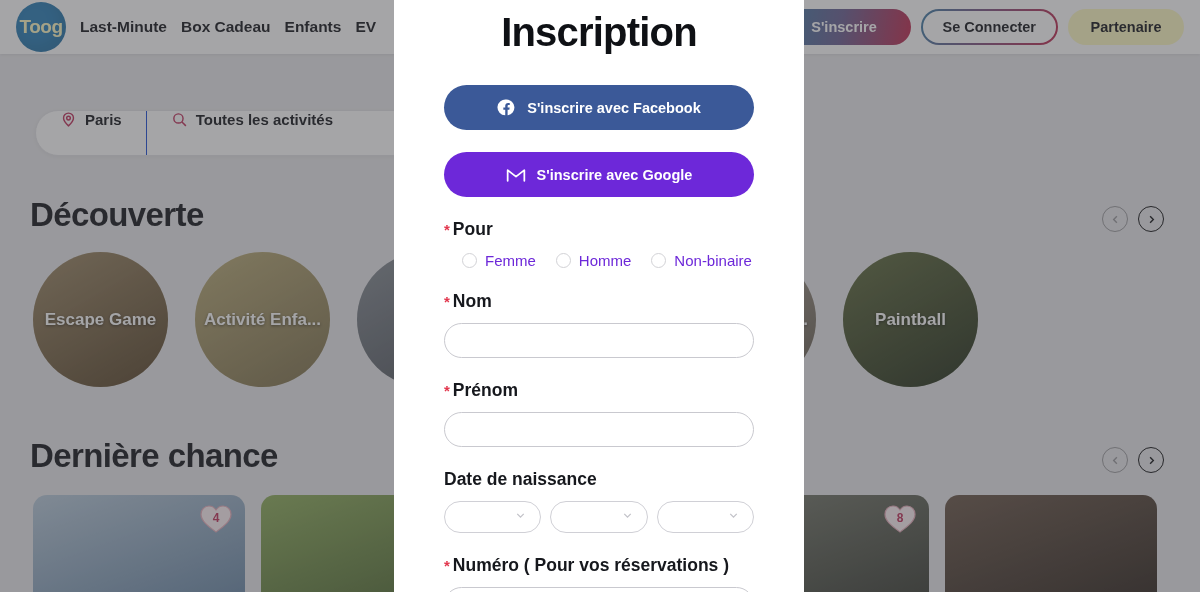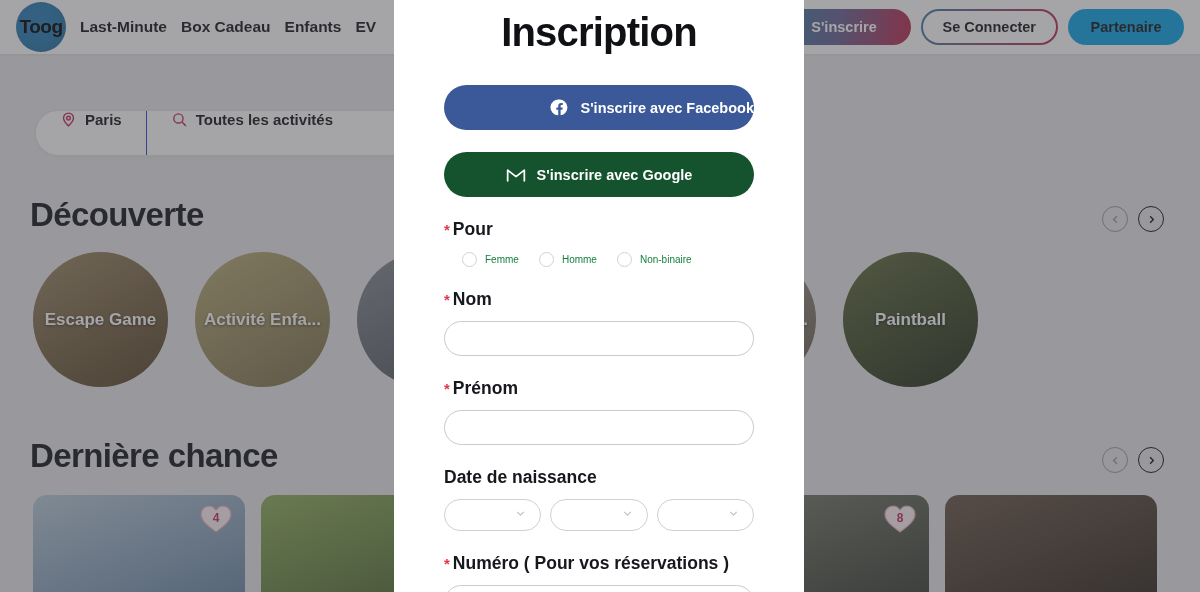--- a/index.html
+++ b/index.html
@@ -27,21 +27,21 @@
     width: 1200px; height: 54px;
     background: #ffffff;
     display: flex; align-items: center;
     padding: 0 16px;
     box-shadow: 0 1px 3px rgba(0,0,0,.08);
   }
   #logo {
     width: 50px; height: 50px; border-radius: 50%;
     background: #2a7fb8;
     display: flex; align-items: center; justify-content: center;
-    color: #000000; font-weight: 700; font-size: 19px;
+    color: #fef9c3; font-weight: 700; font-size: 19px;
     letter-spacing: -.5px;
     flex: 0 0 auto;
     margin-right: 14px;
     box-shadow: inset -6px -6px 14px rgba(0,0,0,.10);
   }
   .nav-links { display: flex; align-items: center; gap: 14px; }
   .nav-link {
     font-size: 15.5px; font-weight: 700; color: #16181d;
     white-space: nowrap; cursor: pointer;
   }
@@ -61,21 +61,21 @@
     min-width: 133px;
   }
   #btn-login {
     background: #ffffff; color: #16181d;
     border: 2px solid transparent;
     background-image: linear-gradient(#fff,#fff), linear-gradient(110deg,#3d7fa8,#8d4a78 55%,#c02a4e);
     background-origin: border-box;
     background-clip: padding-box, border-box;
     min-width: 122px;
   }
-  #btn-partner { background: #0ea5e9; color: #16181d; min-width: 116px; }
+  #btn-partner { background: #fef9c3; color: #16181d; min-width: 116px; }
 
   
   #search-bar {
     position: absolute; top: 110px; left: 35px;
     height: 46px; width: 760px;
     background: #ffffff;
     border: 1px solid #e2e2e6;
     border-radius: 23px;
     display: flex; align-items: center;
     box-shadow: 0 1px 4px rgba(0,0,0,.05);
@@ -166,41 +166,41 @@
     margin-top: 44px;
   }
   .social-btn {
     margin-top: 22px;
     height: 45px; width: 100%;
     border-radius: 23px;
     display: flex; align-items: center; justify-content: center; gap: 11px;
     color: #fff; font-size: 14.5px; font-weight: 700;
     cursor: pointer; border: none;
   }
-  #btn-facebook { background: #3b5998; margin-top: 30px; justify-content: flex-end; }
-  #btn-google   { background: #14532d; }
+  #btn-facebook { background: #3b5998; margin-top: 30px; }
+  #btn-google   { background: #6d28d9; }
 
   .field-label {
     margin-top: 22px;
     font-size: 17.5px; font-weight: 700; color: #16181d;
   }
   .req { color: #e2364d; font-size: 15px; margin-right: 3px; }
 
   .radio-row {
     margin-top: 12px;
     display: flex; align-items: center; gap: 20px;
     padding-left: 18px;
   }
   .radio-item { display: flex; align-items: center; gap: 8px; cursor: pointer; }
   .radio-dot {
     width: 15px; height: 15px; border-radius: 50%;
     border: 1.4px solid #d2d2d6; background: #fff;
     flex: 0 0 auto;
   }
-  .radio-item .txt { font-size: 10px; color: #15803d; }
+  .radio-item .txt { font-size: 15px; color: #6d28d9; }
 
   .text-input {
     margin-top: 11px;
     width: 100%; height: 35px;
     border: 1px solid #c9c9cf;
     border-radius: 18px;
     padding: 0 18px;
     font-size: 14px; font-family: "Liberation Sans", sans-serif;
     color: #16181d; background: #fff;
     outline: none;

